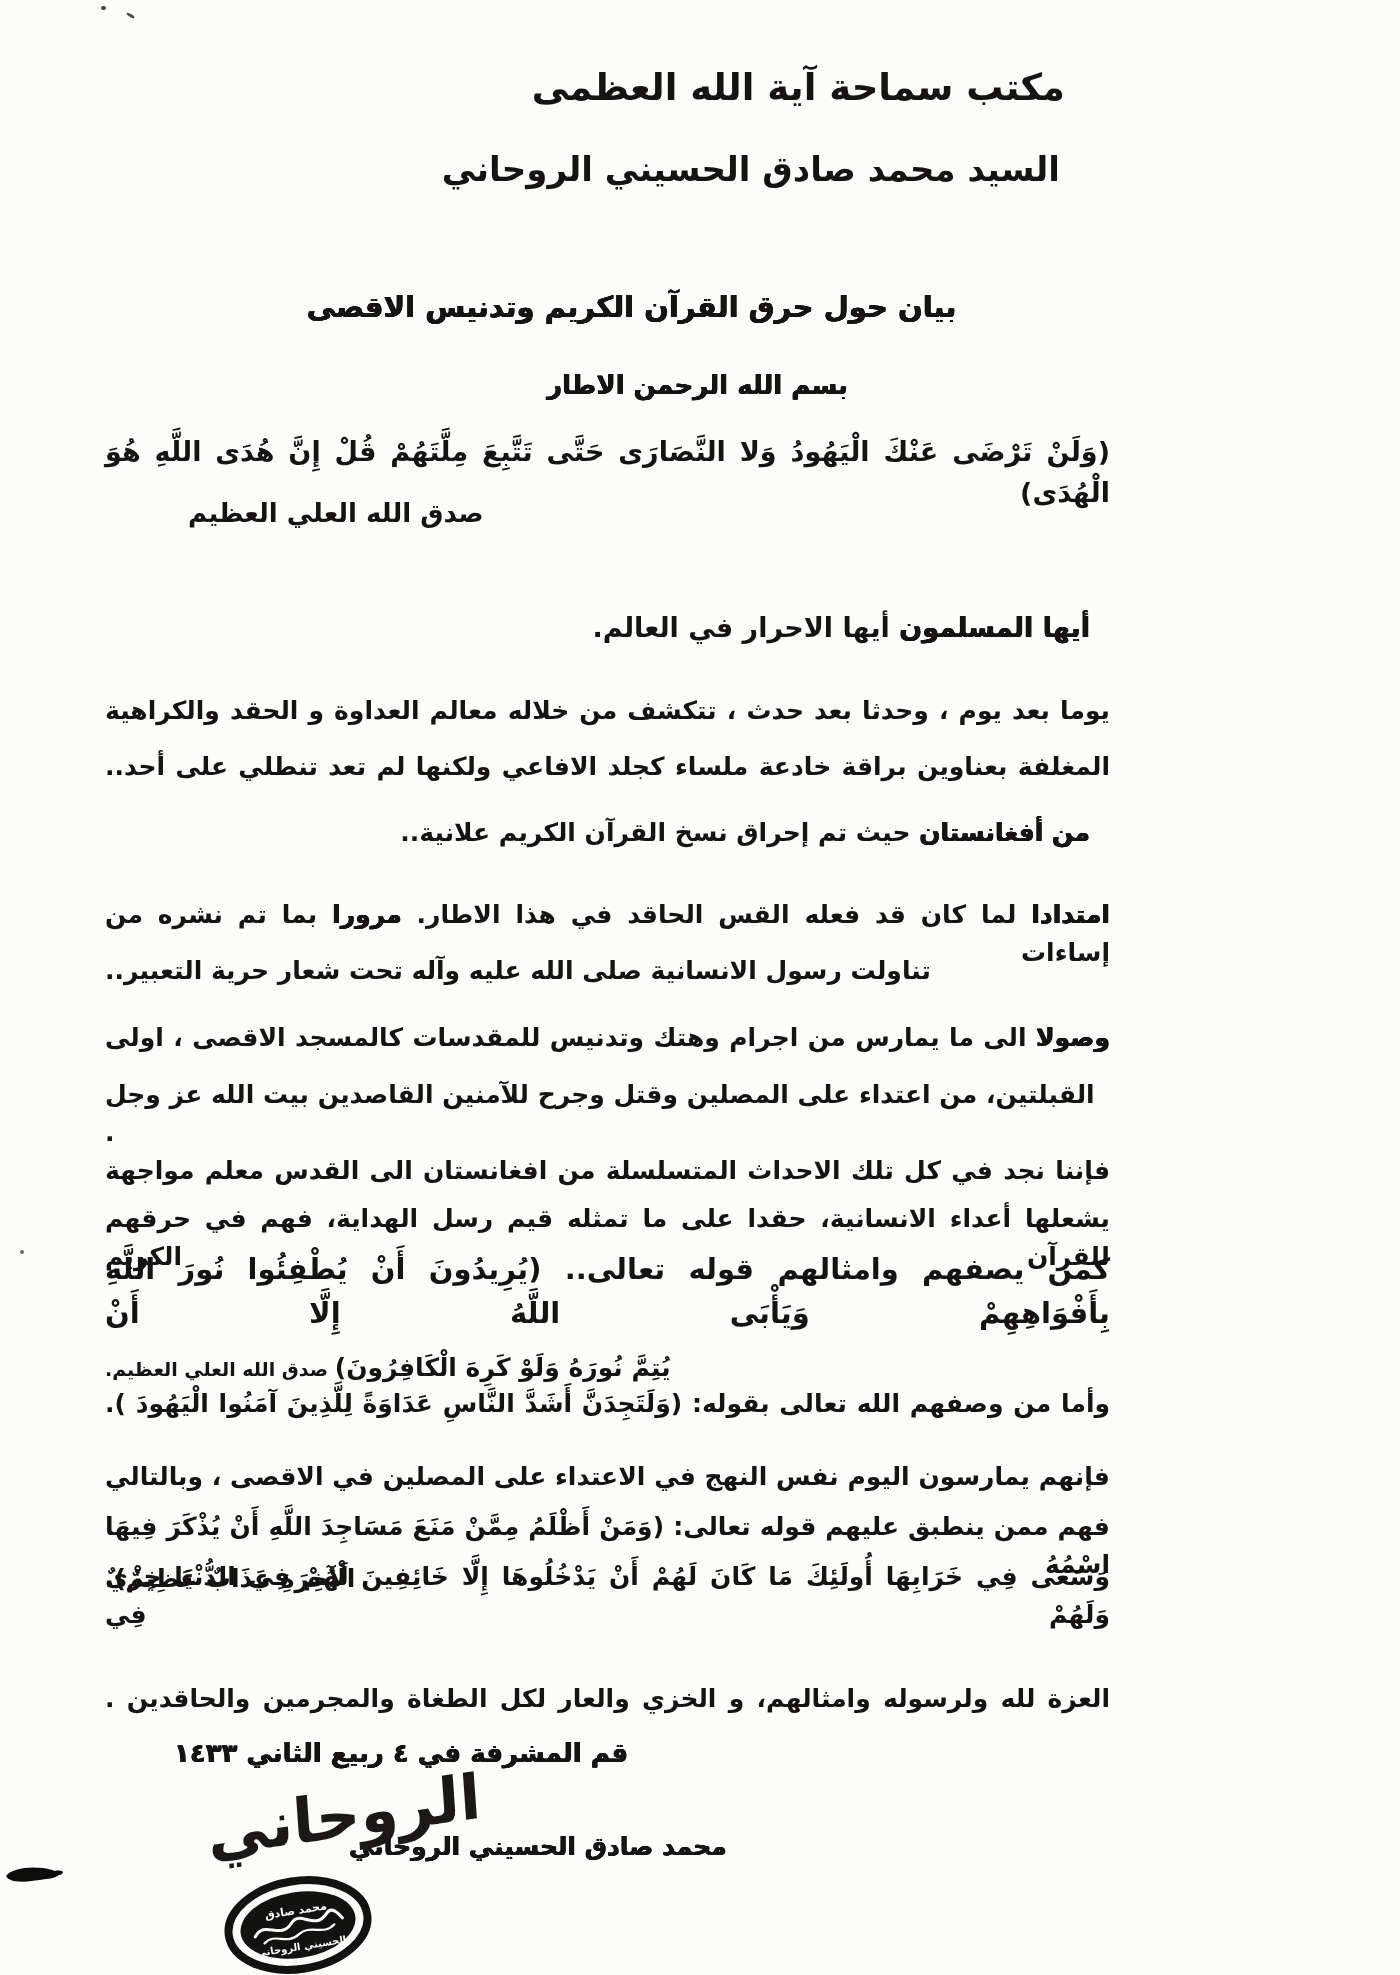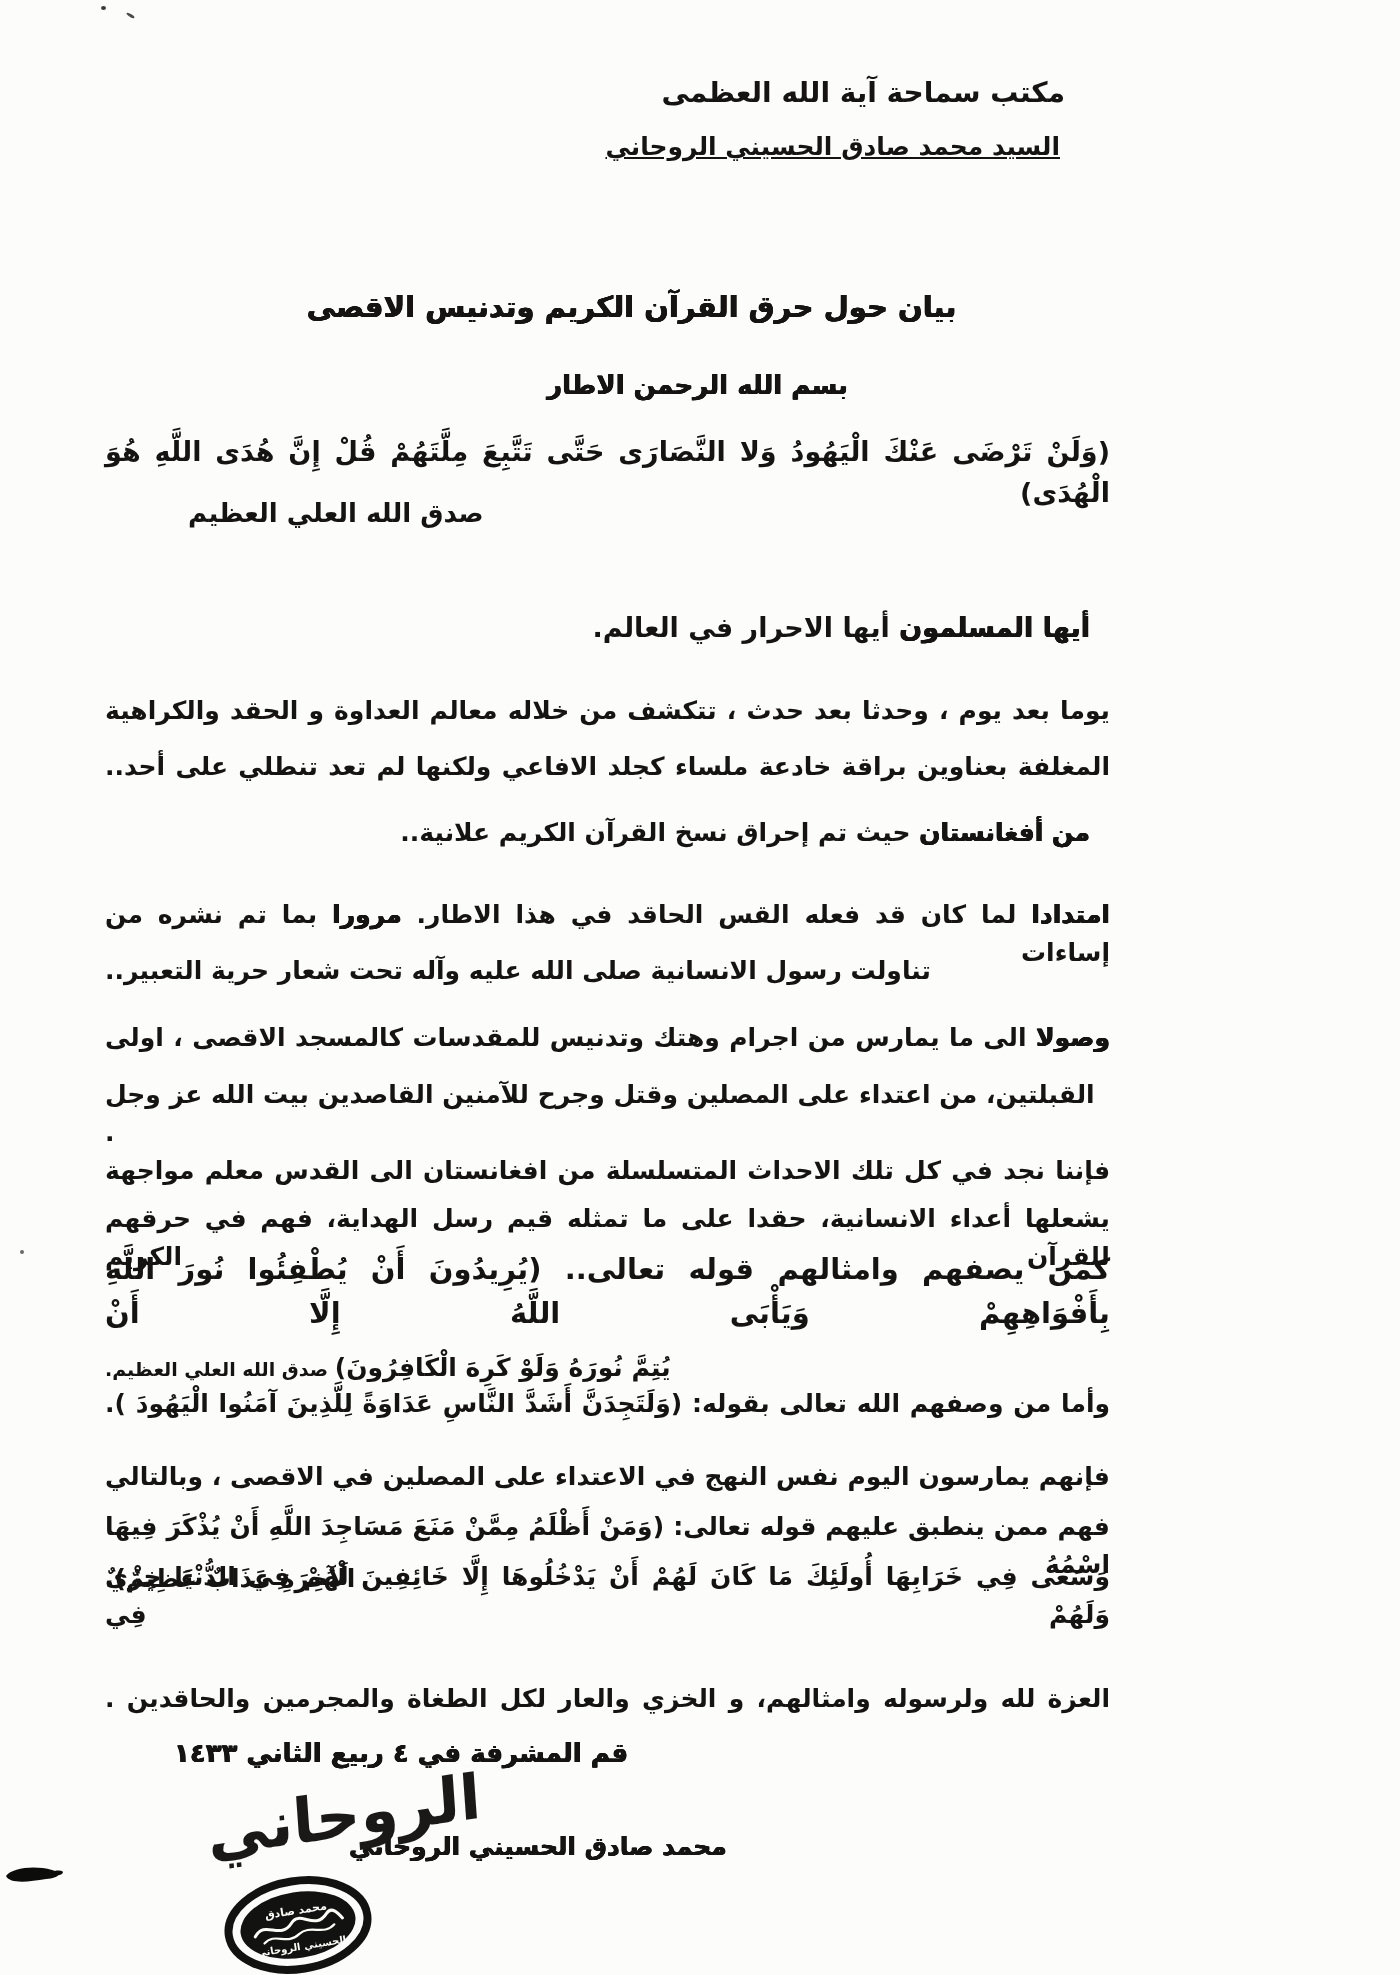--- a/index.html
+++ b/index.html
@@ -61,22 +61,22 @@
 </head>
 <body>
 
 <div class="page">
 
   <div class="speck speck-1"></div>
   <div class="speck speck-2"></div>
   <div class="speck speck-3"></div>
 
   <div id="text-layer">
-      <div class="doc-line align-right" style="top: 72px; left: 105px; width: 960px; font-size: 28px;"><span>مكتب سماحة آية الله العظمى</span></div>
-      <div class="doc-line align-right" style="top: 128px; left: 105px; width: 955px; font-size: 25px; text-decoration: underline;"><span>السيد محمد صادق الحسيني الروحاني</span></div>
+      <div class="doc-line align-right" style="top: 60px; left: 105px; width: 960px; font-size: 37px;"><span>مكتب سماحة آية الله العظمى</span></div>
+      <div class="doc-line align-right" style="top: 144px; left: 105px; width: 955px; font-size: 34px;"><span>السيد محمد صادق الحسيني الروحاني</span></div>
       <div class="doc-line align-center" style="top: 286px; left: 153px; width: 957px; font-size: 29px;"><span class="seg-bold">بيان حول حرق القرآن الكريم وتدنيس الاقصى</span></div>
       <div class="doc-line align-center" style="top: 366px; left: 285px; width: 825px; font-size: 26px;"><span class="seg-bold">بسم الله الرحمن الاطار</span></div>
       <div class="doc-line align-full" style="top: 432px; left: 105px; width: 1005px; font-size: 27px;"><span>(وَلَنْ تَرْضَى عَنْكَ الْيَهُودُ وَلا النَّصَارَى حَتَّى تَتَّبِعَ مِلَّتَهُمْ قُلْ إِنَّ هُدَى اللَّهِ هُوَ الْهُدَى)</span></div>
       <div class="doc-line align-left" style="top: 494px; left: 188px; width: 922px; font-size: 26px;"><span>صدق الله العلي العظيم</span></div>
       <div class="doc-line align-right" style="top: 608px; left: 105px; width: 985px; font-size: 27px;"><span class="seg-bold">أيها المسلمون</span><span> أيها الاحرار في العالم.</span></div>
       <div class="doc-line align-full" style="top: 692px; left: 105px; width: 1005px; font-size: 25px;"><span>يوما بعد يوم ، وحدثا بعد حدث ، تتكشف من خلاله معالم العداوة و الحقد والكراهية</span></div>
       <div class="doc-line align-full" style="top: 748px; left: 105px; width: 1005px; font-size: 25px;"><span>المغلفة بعناوين براقة خادعة ملساء كجلد الافاعي  ولكنها لم تعد تنطلي على أحد..</span></div>
       <div class="doc-line align-right" style="top: 814px; left: 105px; width: 985px; font-size: 25px;"><span class="seg-bold">من أفغانستان</span><span> حيث تم إحراق نسخ القرآن الكريم علانية..</span></div>
       <div class="doc-line align-full" style="top: 896px; left: 105px; width: 1005px; font-size: 25px;"><span class="seg-bold">امتدادا</span><span> لما كان قد فعله القس الحاقد في هذا الاطار. </span><span class="seg-bold">مرورا</span><span> بما تم نشره من إساءات</span></div>
       <div class="doc-line align-left" style="top: 952px; left: 105px; width: 1005px; font-size: 25px;"><span>تناولت رسول الانسانية صلى الله عليه وآله تحت شعار حرية التعبير..</span></div>

